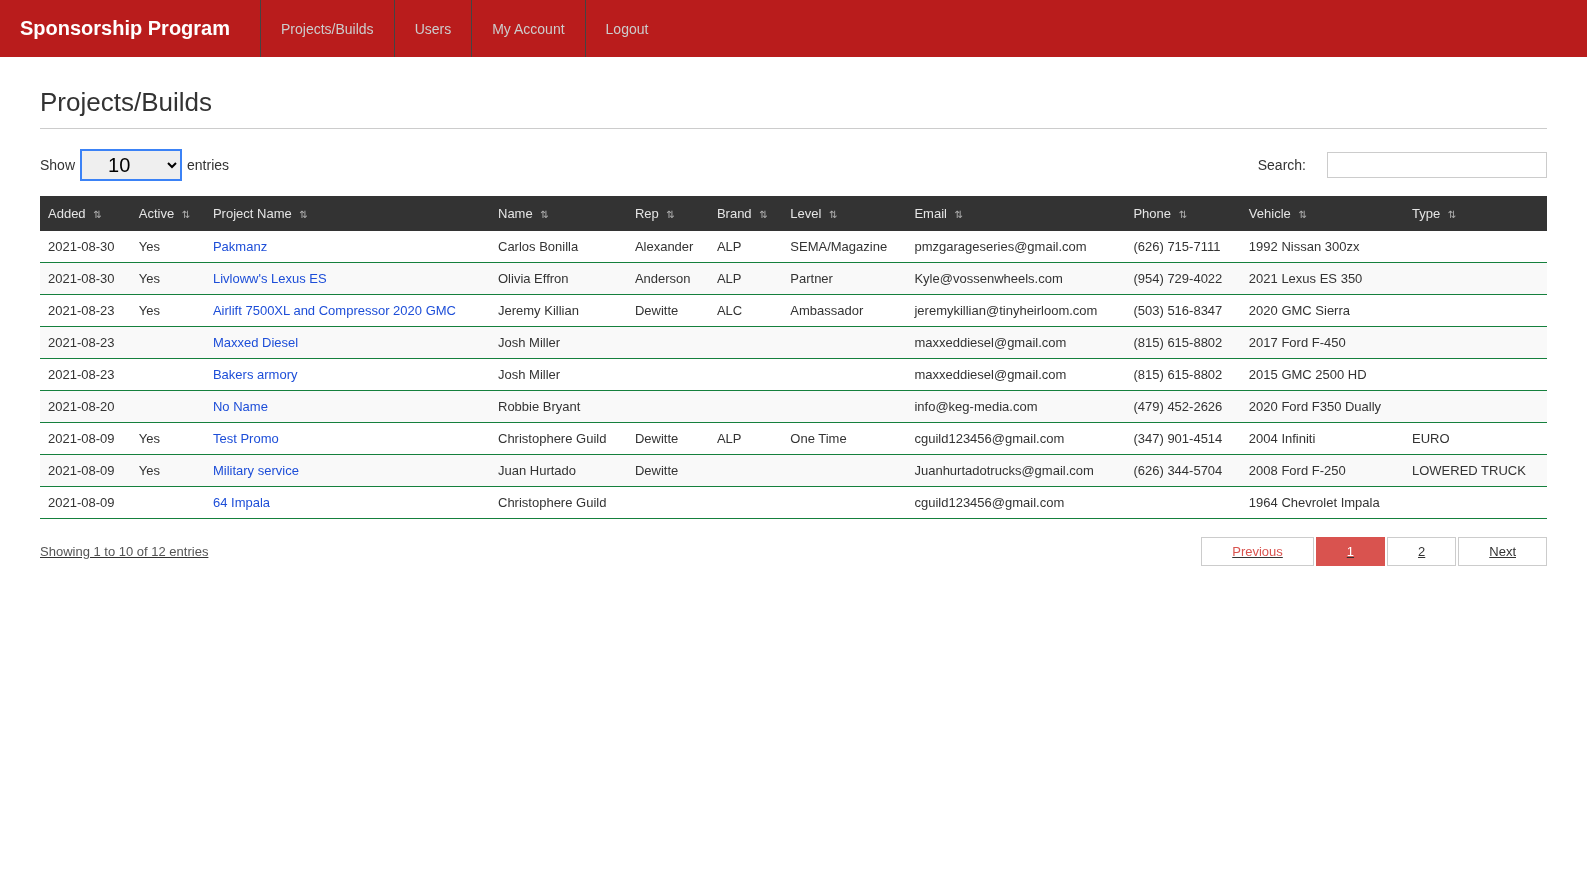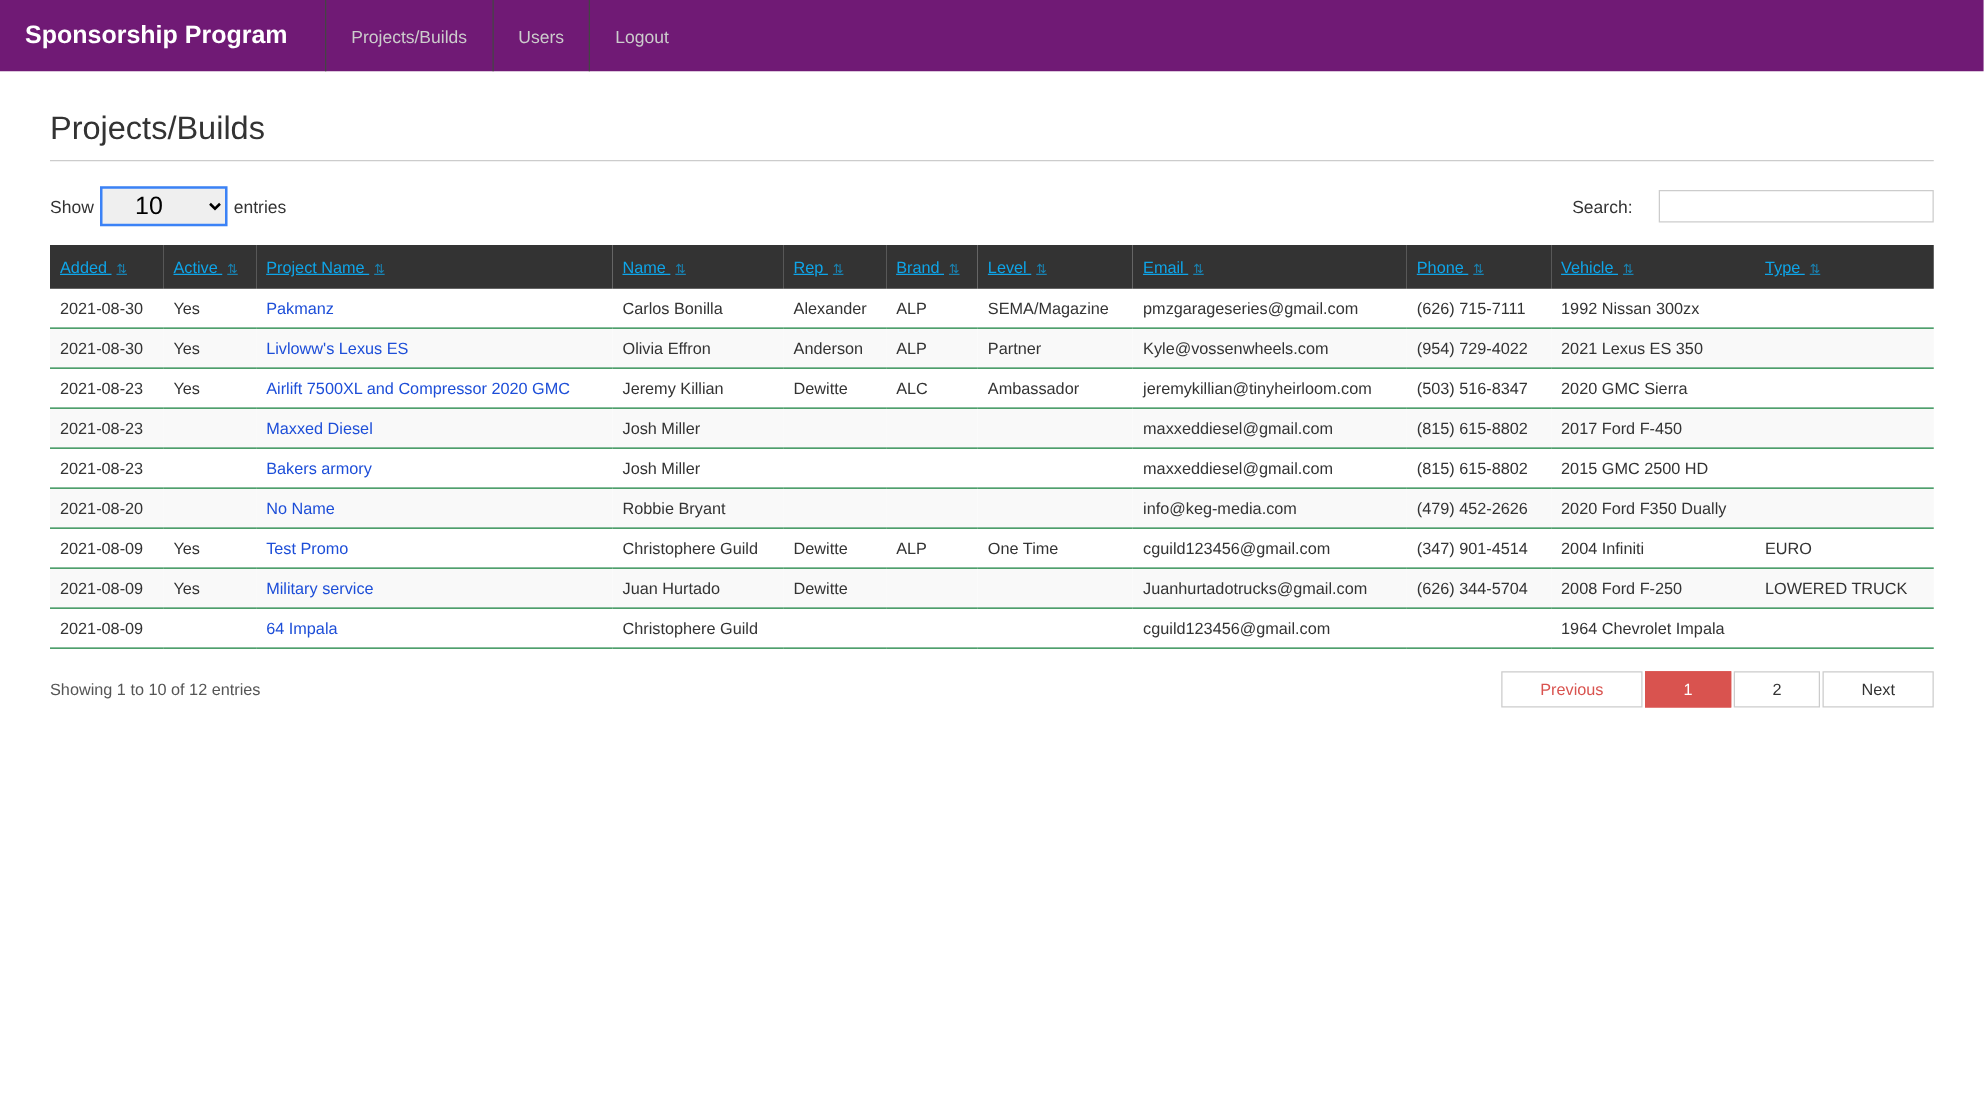--- a/index.html
+++ b/index.html
@@ -1,20 +1,20 @@
 <!DOCTYPE html>
 <html><head>
   <meta charset="utf-8">
   <style>
     * { box-sizing: border-box; margin: 0; padding: 0; }
     body { font-family: Arial, sans-serif; font-size: 14px; background: #fff; color: #333; }
 
     
     .navbar {
-      background: #701a75;
+      background: #b91c1c;
       display: flex;
       align-items: center;
       height: 57px;
       padding: 0 20px;
     }
     .navbar-brand {
       color: #fff;
       font-size: 20px;
       font-weight: bold;
       margin-right: 30px;
@@ -79,22 +79,21 @@
     }
 
     
     .data-table {
       width: 100%;
       border-collapse: collapse;
       font-size: 13px;
     }
     .data-table thead tr {
       background: #333;
-      color: #0ea5e9;
-      text-decoration: underline;
+      color: #e5e5e5;
     }
     .data-table thead th {
       padding: 10px 8px;
       text-align: left;
       white-space: nowrap;
       font-weight: normal;
       cursor: pointer;
       user-select: none;
     }
     .data-table thead th .sort-icon {
@@ -117,20 +116,21 @@
       text-decoration: none;
     }
 
     
     .table-footer {
       display: flex;
       justify-content: space-between;
       align-items: center;
       margin-top: 10px;
       padding: 8px 0;
+      text-decoration: underline;
     }
     .showing-text {
       color: #555;
       font-size: 13px;
     }
     .pagination {
       display: flex;
       align-items: center;
       gap: 2px;
     }
@@ -150,20 +150,21 @@
     .page-btn.prev-btn { color: #d9534f; }
   </style>
 </head>
 <body>
 
 <nav class="navbar">
   <span class="navbar-brand">Sponsorship Program</span>
   <div class="navbar-links">
     <a class="navbar-link">Projects/Builds</a>
     <a class="navbar-link">Users</a>
+    <a class="navbar-link">My Account</a>
     <a class="navbar-link">Logout</a>
   </div>
 </nav>
 
 <div class="main-content">
   <h1 class="page-title">Projects/Builds</h1>
 
   <div class="controls-row">
     <div class="show-entries">
       <span>Show</span>

